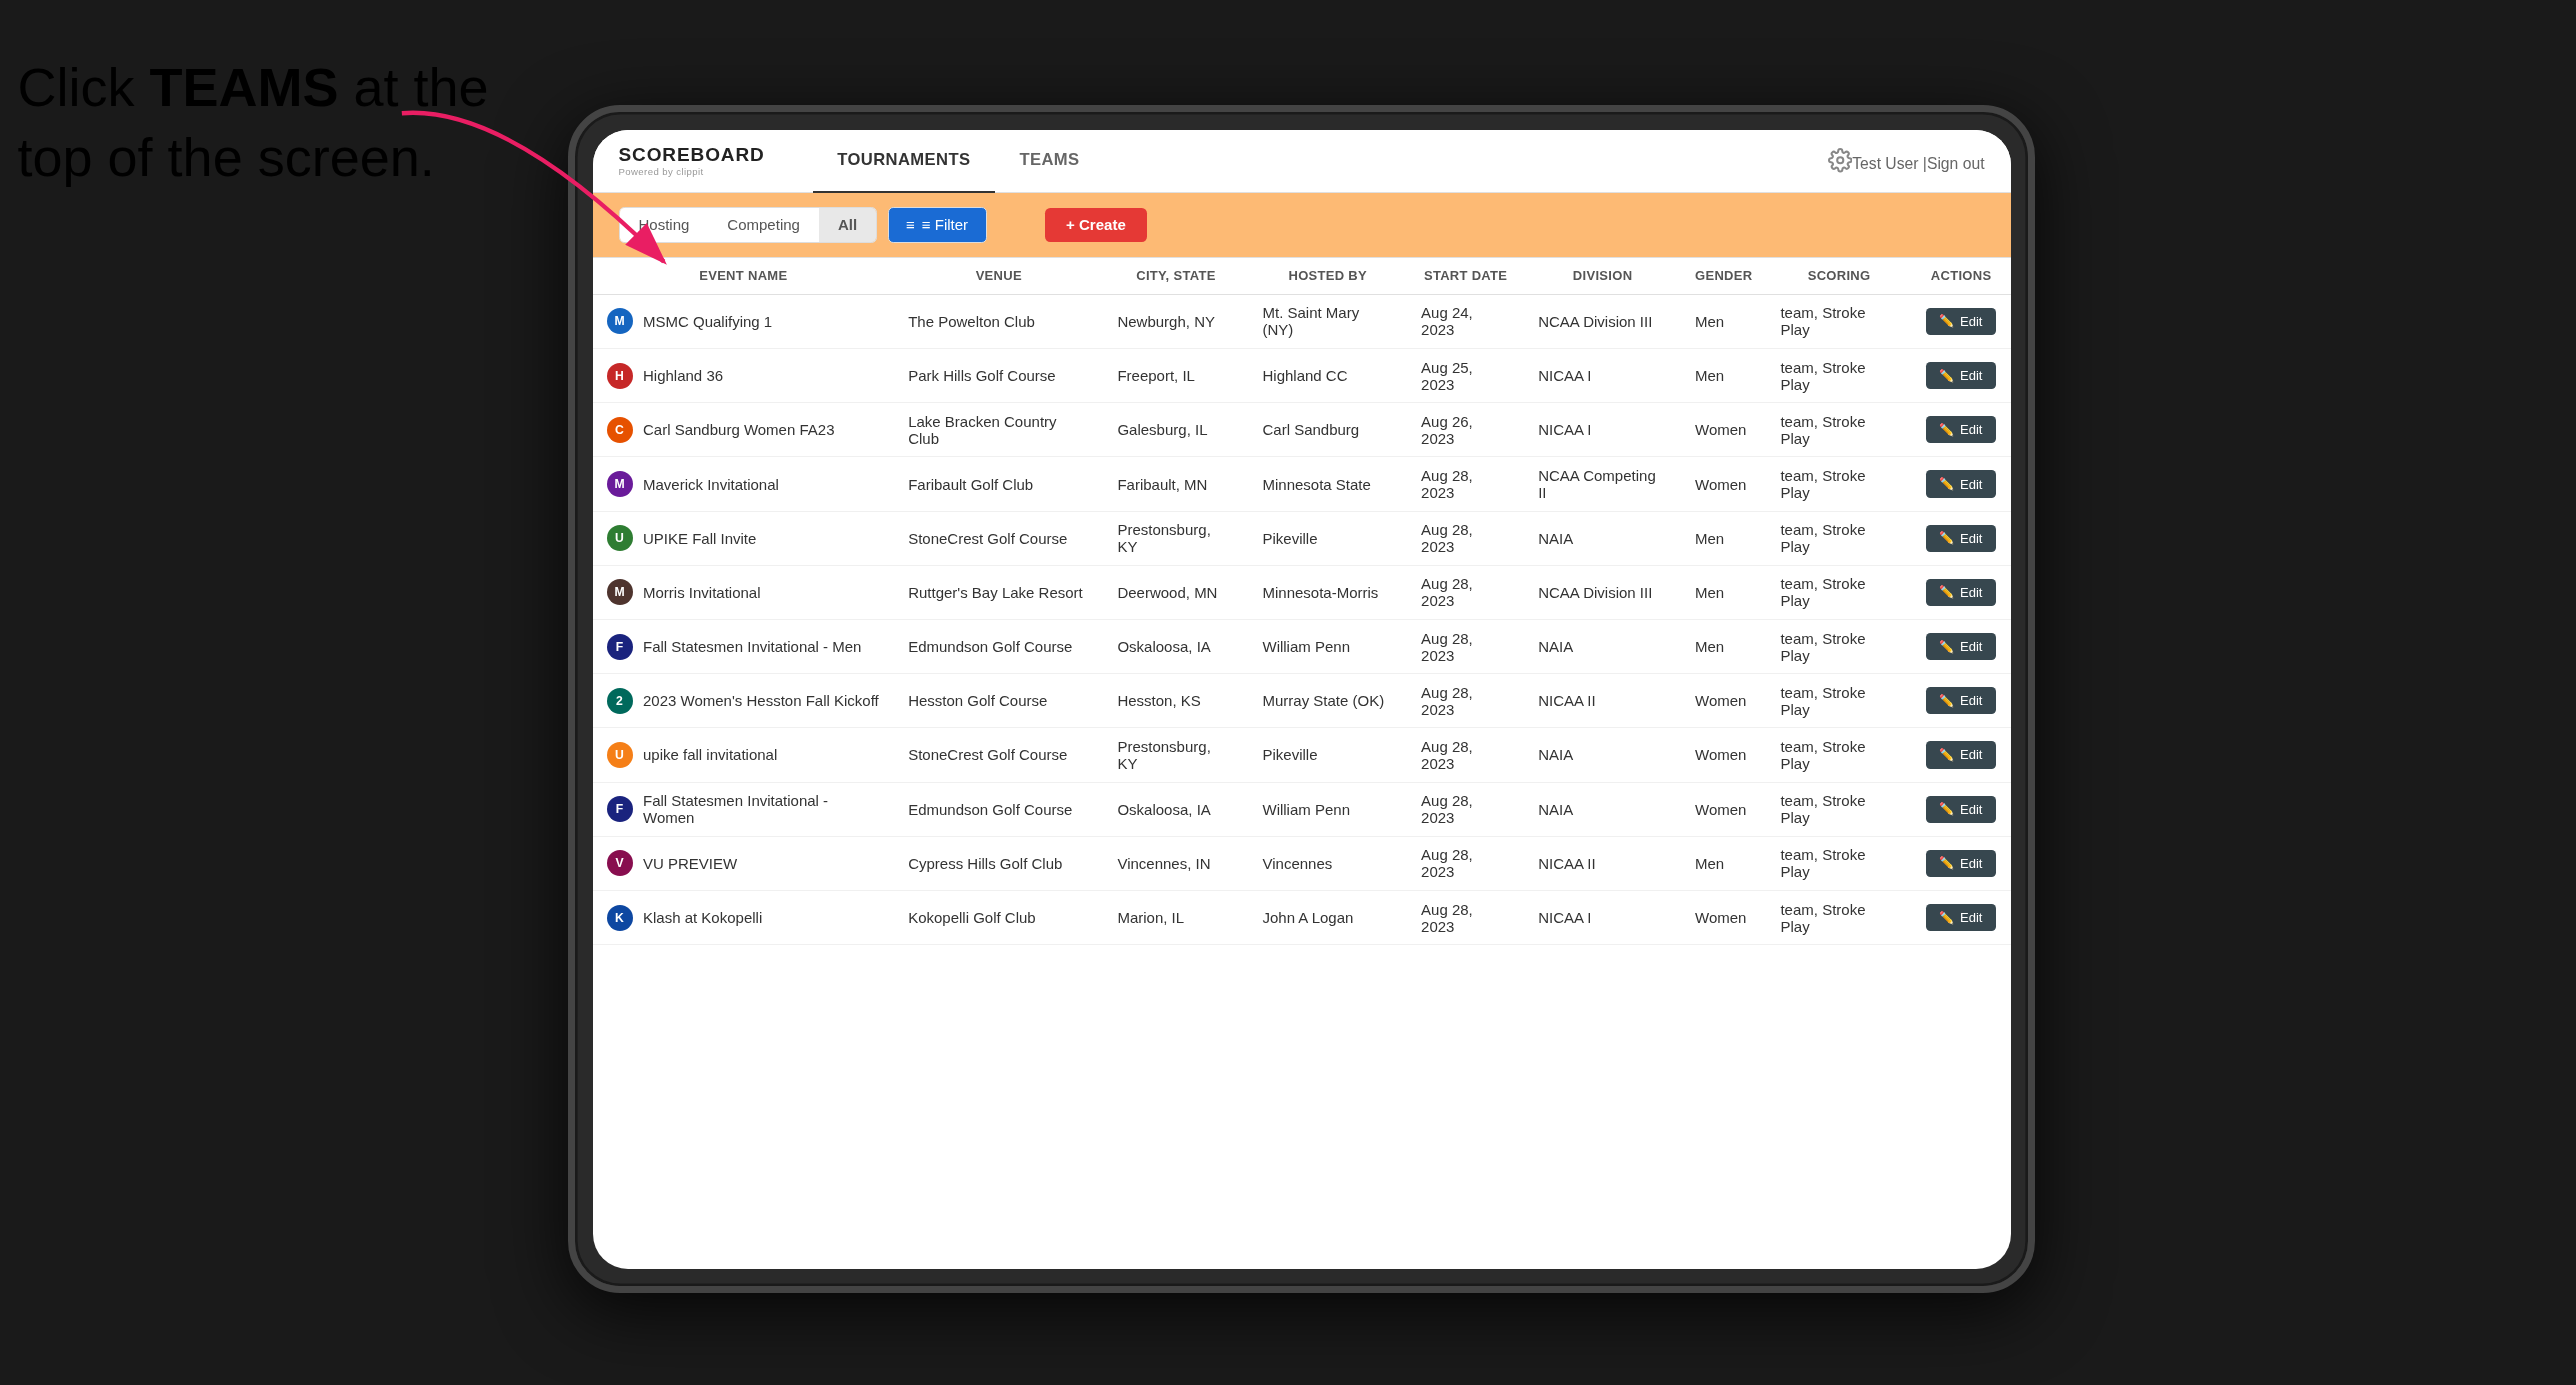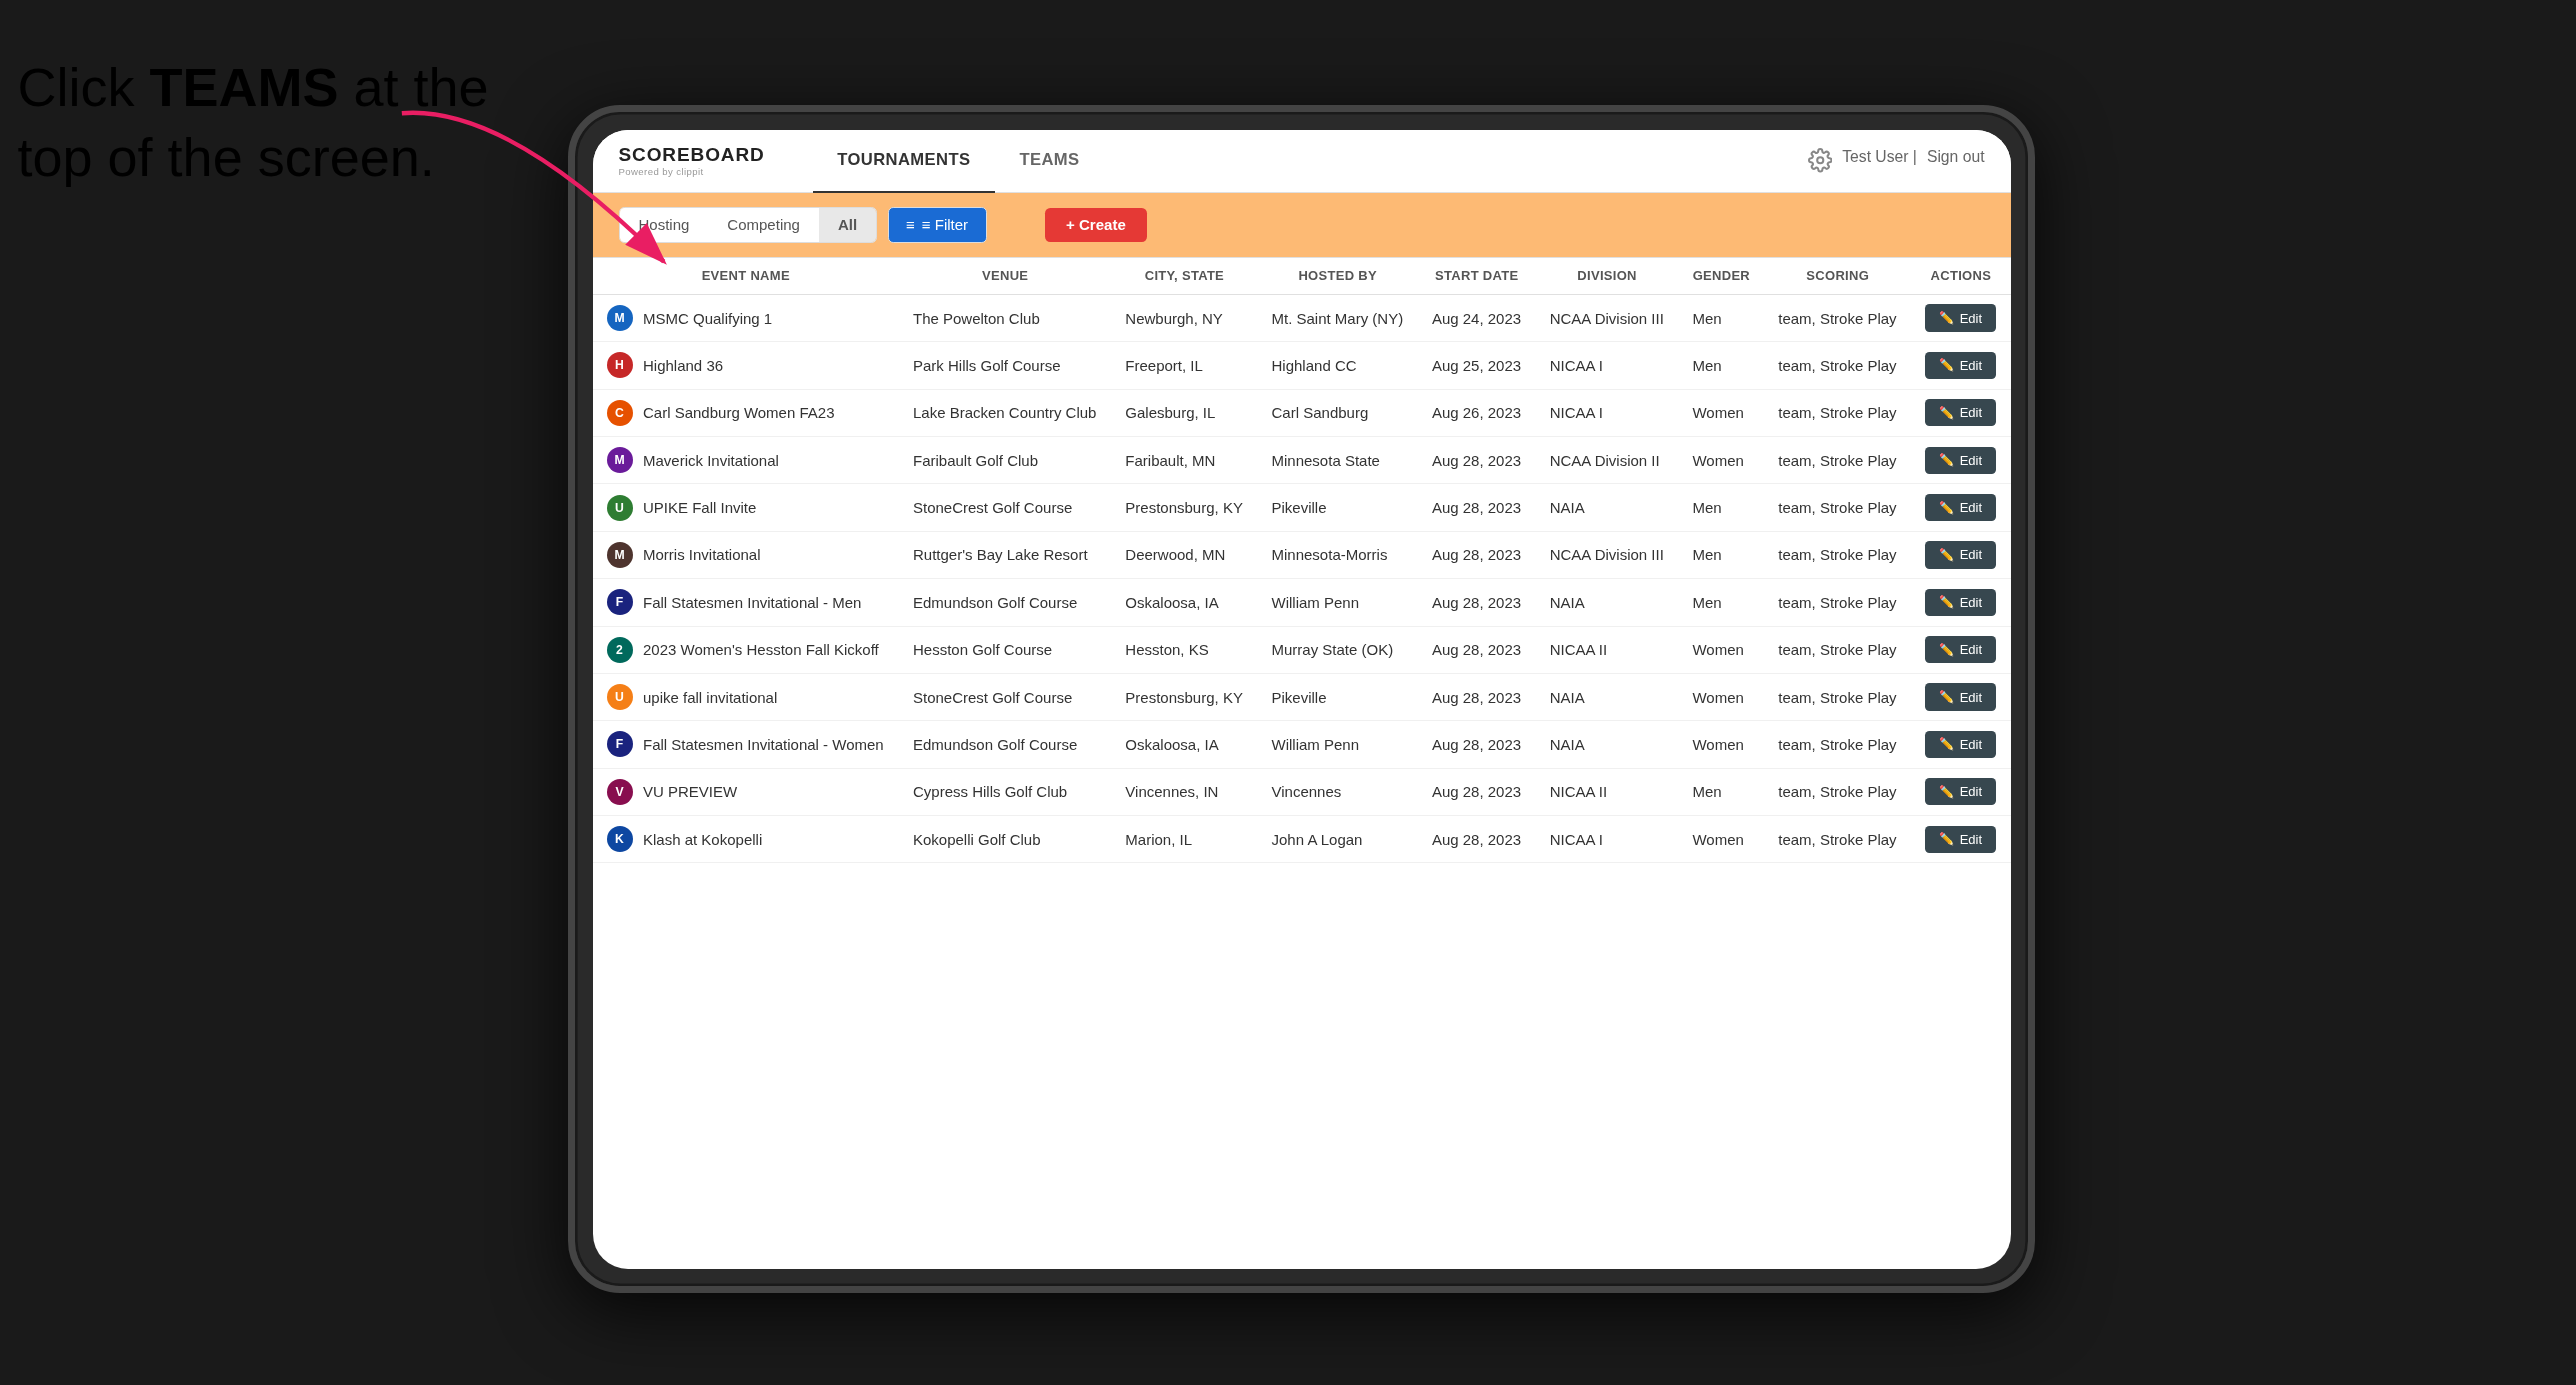--- a/index.html
+++ b/index.html
@@ -117,22 +117,22 @@
       letter-spacing: 0.4px;
     }
 
     .nav-tab.active {
       color: #333;
       border-bottom: 2.6px solid #333;
     }
 
     .header-right {
       display: flex;
-      align-items: flex-start;
-      gap: 10px;
+      align-items: flex-end;
+      gap: 0;
       margin-left: auto;
     }
 
     .gear-icon {
       width: 24.5px;
       height: 24.5px;
       color: #888;
     }
 
     .user-info {
@@ -445,21 +445,21 @@
       <td>
         <div class="event-name-cell">
           <div class="team-logo logo-purple">M</div>
           <span>Maverick Invitational</span>
         </div>
       </td>
       <td>Faribault Golf Club</td>
       <td>Faribault, MN</td>
       <td>Minnesota State</td>
       <td>Aug 28, 2023</td>
-      <td>NCAA Division II</td>
+      <td>NCAA Competing II</td>
       <td>Women</td>
       <td>team, Stroke Play</td>
       <td>
         <button class="edit-btn">
           <span class="edit-icon">✏️</span>
           <span>Edit</span>
         </button>
       </td>
     </tr>
               <tr>

